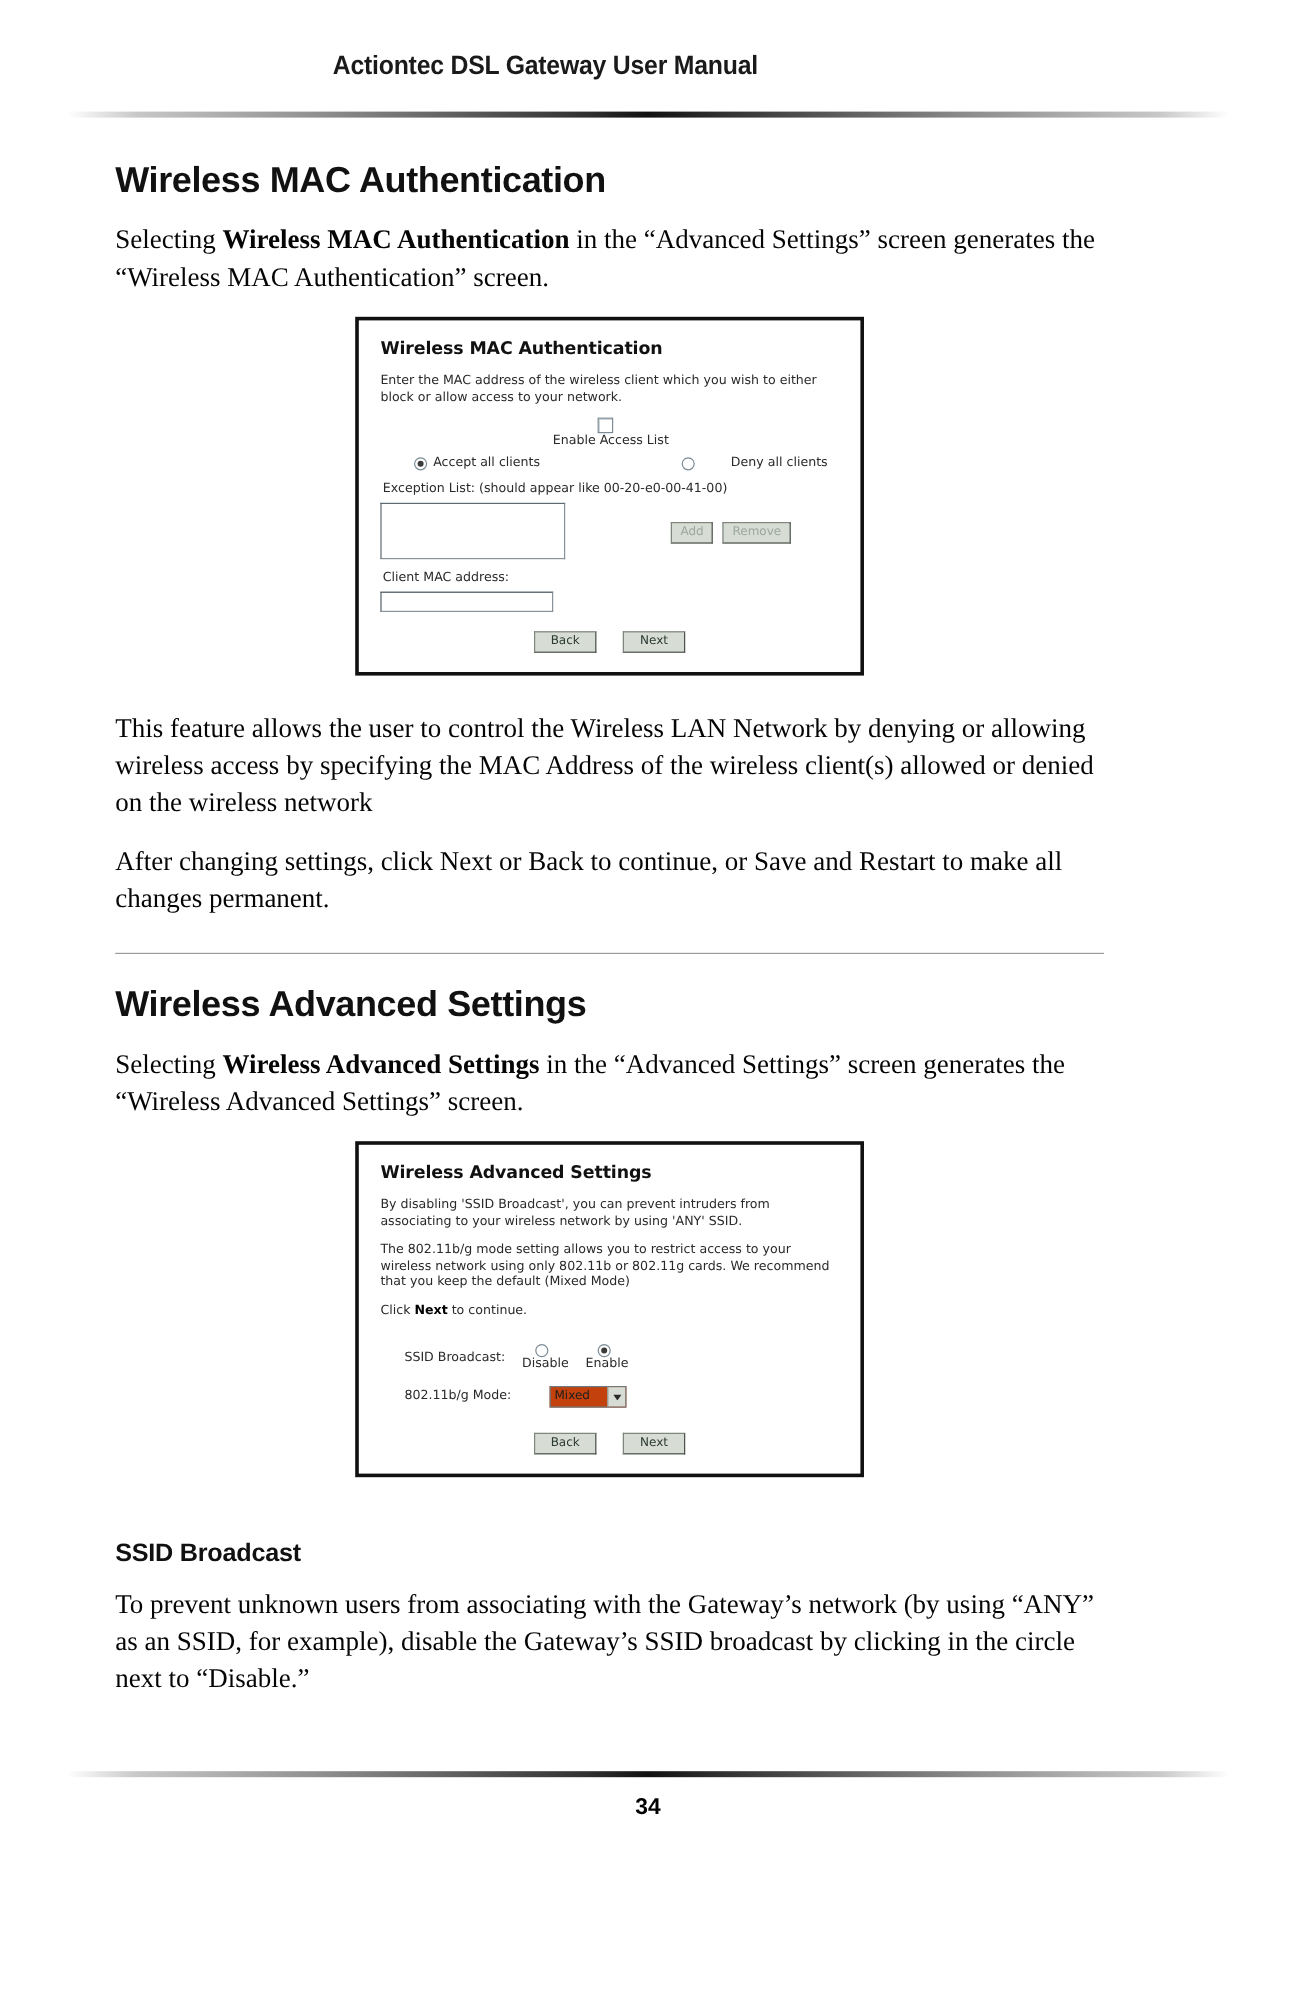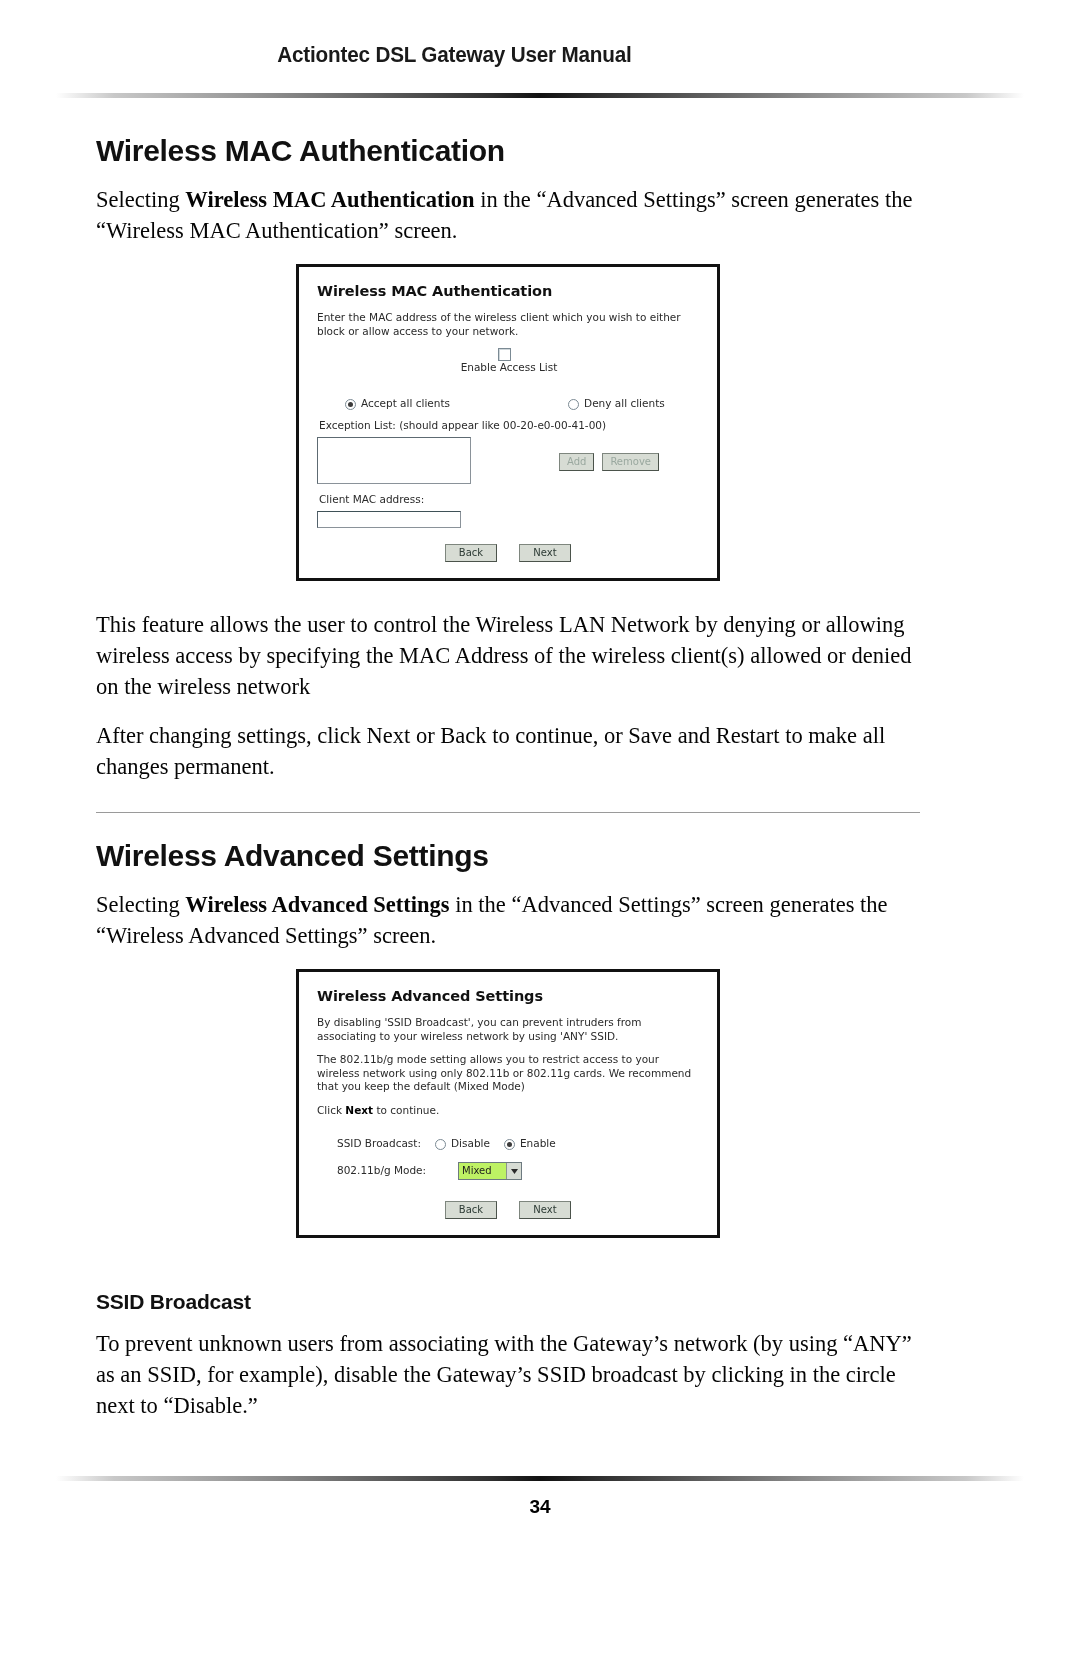--- a/index.html
+++ b/index.html
@@ -154,24 +154,24 @@
     content: "";
     position: absolute;
     left: 2px; top: 2px;
     width: 5px; height: 5px;
     border-radius: 50%;
     background: #3b3b3b;
   }
 
   .radio-line {
     display: flex;
-    margin: 24px 0 10px 30px;
+    margin: 6px 0 10px 30px;
   }
   .radio-opt { display: flex; align-items: center; }
-  .radio-opt.second { margin-left: 118px; }
+  .radio-opt.second { margin-left: 118px; gap: 25px; }
 
   .field-label { font-size: 10.5px; color: #2a2a2a; margin: 0 0 6px 2px; }
 
   .listbox {
     width: 152px;
     height: 45px;
     border: 1px solid #8a9299;
     border-top-color: #5d6a72;
     border-left-color: #5d6a72;
     background: #ffffff;
@@ -215,21 +215,21 @@
     margin-bottom: 4px;
   }
   .btn.nav { min-width: 36px; color: #2c3a34; }
 
   .mac-body { padding-left: 2px; }
 
   .select {
     display: inline-flex;
     align-items: stretch;
     border: 1px solid #6d7a80;
-    background: #bef264;
+    background: #c2410c;
     height: 16px;
     width: 62px;
     margin-left: 6px;
     position: relative;
     top: 1px;
   }
   .select-value {
     flex: 1;
     font-size: 10px;
     line-height: 16px;
@@ -241,21 +241,21 @@
     background: #d7dcd4;
     border-left: 1px solid #8b958b;
     display: flex;
     align-items: center;
     justify-content: center;
   }
   .select-arrow svg { display: block; }
 
   .ssid-row { margin: 20px 0 12px 22px; display: flex; align-items: center; }
   .ssid-row .k { font-size: 10.5px; color: #2a2a2a; margin-right: 14px; }
-  .ssid-row .radio-opt { margin-right: 14px; }
+  .ssid-row .radio-opt { margin-right: 14px; flex-direction: column; }
 
   .mode-row { margin: 0 0 10px 22px; display: flex; align-items: center; gap: 26px; }
   .mode-row .k { font-size: 10.5px; color: #2a2a2a; }
 
   
   .folio {
     position: absolute;
     top: 1496px;
     left: 0;
     width: 1080px;

